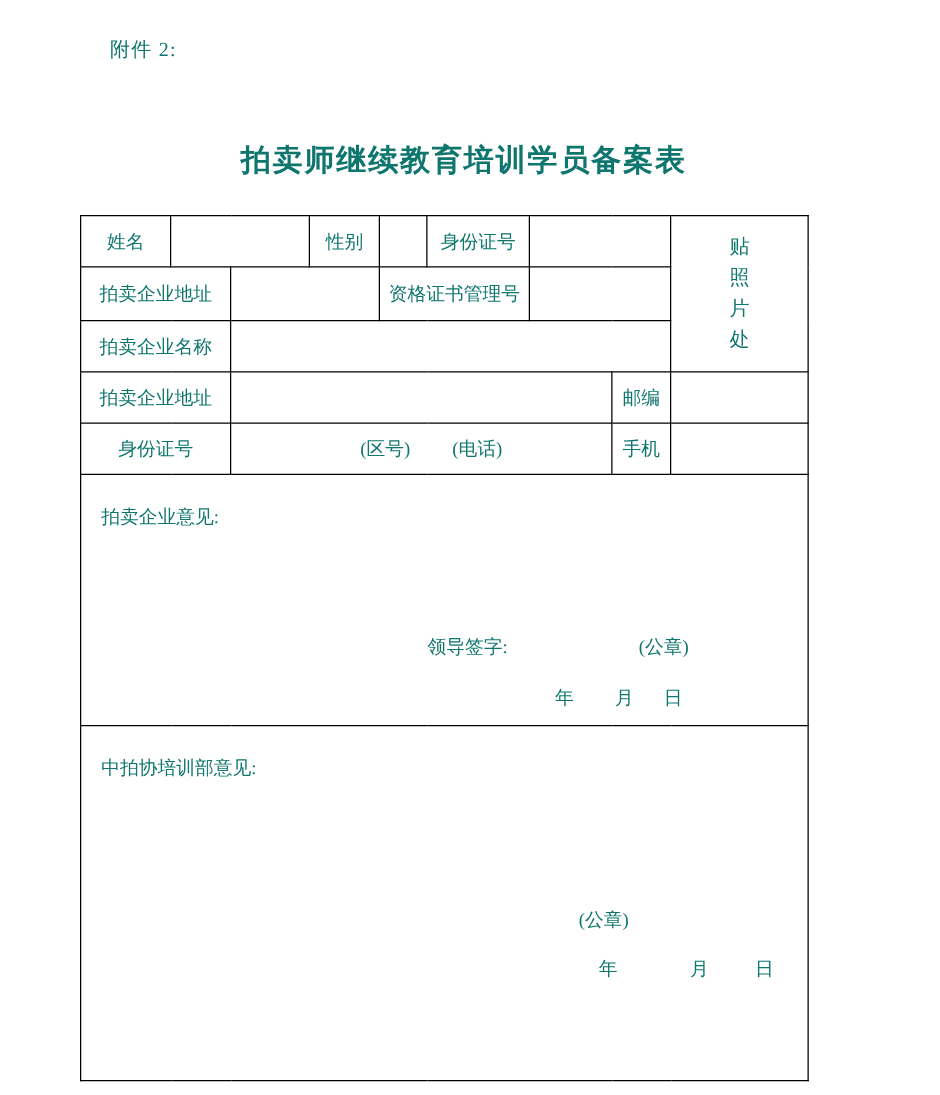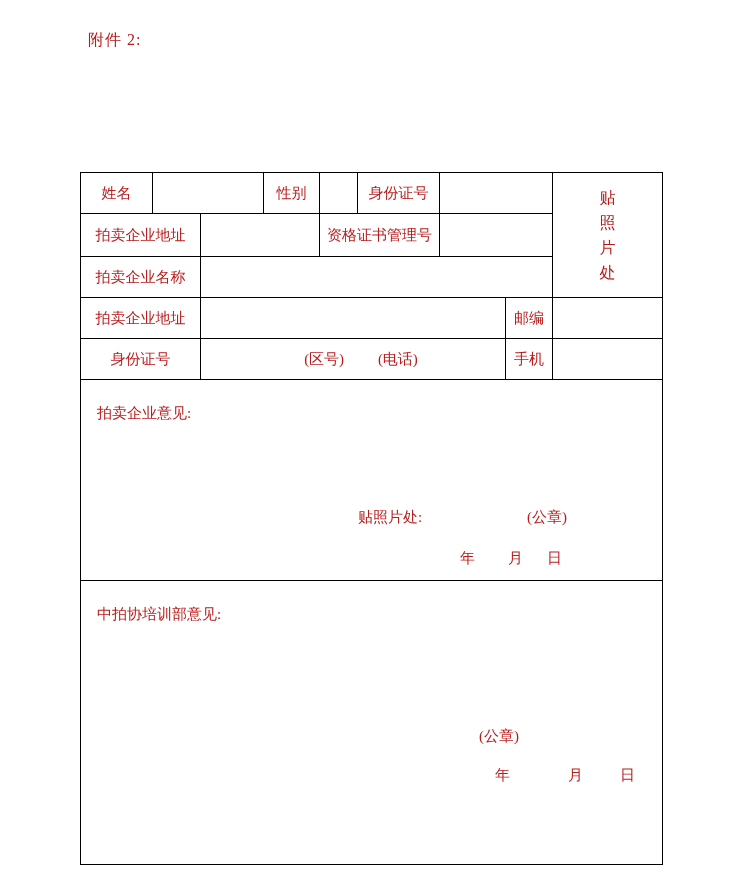--- a/index.html
+++ b/index.html
@@ -2,21 +2,21 @@
 <html><head>
 <meta charset="utf-8">
 <style>
   * { margin: 0; padding: 0; box-sizing: border-box; }
   html, body { background: #ffffff; }
   .page {
     position: relative;
     width: 752px;
     height: 876px;
     background: #ffffff;
-    color: #b91c1c;
+    color: #0f766e;
     font-family: "Liberation Serif", "DejaVu Serif", serif;
     overflow: hidden;
   }
   .attachment {
     position: absolute;
     left: 88px;
     top: 30px;
     font-size: 16px;
     letter-spacing: 1px;
   }
@@ -25,21 +25,21 @@
     left: 80px;
     top: 112px;
     width: 582px;
     text-align: center;
     font-size: 24px;
     font-weight: bold;
     letter-spacing: 1.5px;
   }
   table.form-table {
     position: absolute;
-    left: 80px;
+    left: 64px;
     top: 172px;
     width: 582px;
     border-collapse: collapse;
     table-layout: fixed;
     padding-left: 12px;
   }
   .form-table td {
     border: 1px solid #000000;
     font-size: 15px;
     text-align: center;
@@ -81,20 +81,21 @@
   .mo-2           { left: 487px; top: 185px; }
   .dy-2           { left: 539px; top: 185px; }
 </style>
 </head>
 <body>
 
 <div class="page">
 
   <div class="attachment">附件 2:</div>
 
+  <div class="doc-title">拍卖师继续教育培训学员备案表</div>
 
   <table class="form-table">
     <colgroup>
       <col style="width:72px">
         <col style="width:48px">
         <col style="width:63px">
       <col style="width:56px">
         <col style="width:38px">
         <col style="width:82px">
       <col style="width:66px">
@@ -140,21 +141,21 @@
         <span class="area-code-hint">(区号)</span>
         <span class="phone-hint">(电话)</span>
       </td>
       <td>手机</td>
       <td></td>
     </tr>
 
     <tr class="r-op1">
       <td colspan="9" class="opinion-cell">
         <span class="op-label">拍卖企业意见:</span>
-        <span class="leader-sign">贴照片处:</span>
+        <span class="leader-sign">领导签字:</span>
         <span class="seal-1">(公章)</span>
         <span class="yr-1">年</span>
         <span class="mo-1">月</span>
         <span class="dy-1">日</span>
       </td>
     </tr>
 
     <tr class="r-op2">
       <td colspan="9" class="opinion-cell">
         <span class="op-label">中拍协培训部意见:</span>

